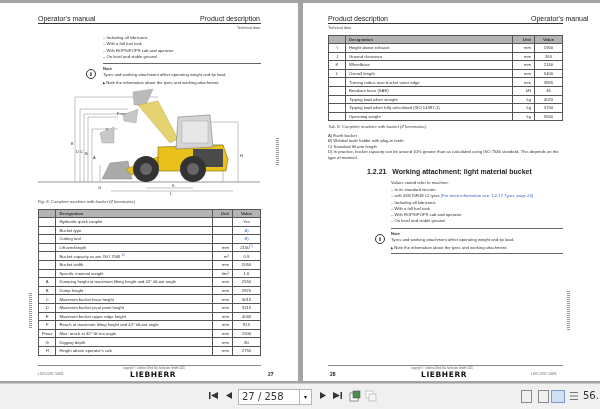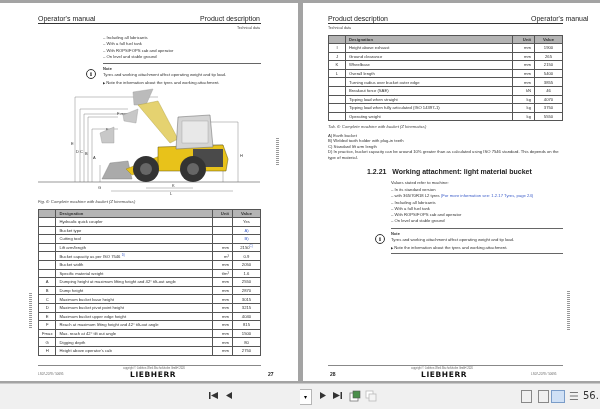--- a/index.html
+++ b/index.html
@@ -362,20 +362,21 @@
     <svg width="11" height="11" viewBox="0 0 11 11">
         <rect x="1" y="2" width="1.5" height="7" fill="#333"></rect>
         <polygon points="10,2 10,9 3,5.5" fill="#333"></polygon>
       </svg>
   </span>
   <span class="tb-btn" style="left:225px;">
     <svg width="9" height="11" viewBox="0 0 9 11">
         <polygon points="7,2 7,9 1,5.5" fill="#333"></polygon>
       </svg>
   </span>
+  <div class="page-input">27 / 258</div>
   <div class="dd">▾</div>
   <span class="tb-btn" style="left:318px;">
     <svg width="9" height="11" viewBox="0 0 9 11">
         <polygon points="2,2 2,9 8,5.5" fill="#333"></polygon>
       </svg>
   </span>
   <span class="tb-btn" style="left:332px;">
     <svg width="11" height="11" viewBox="0 0 11 11">
         <polygon points="1,2 1,9 8,5.5" fill="#333"></polygon>
         <rect x="8.5" y="2" width="1.5" height="7" fill="#333"></rect>

